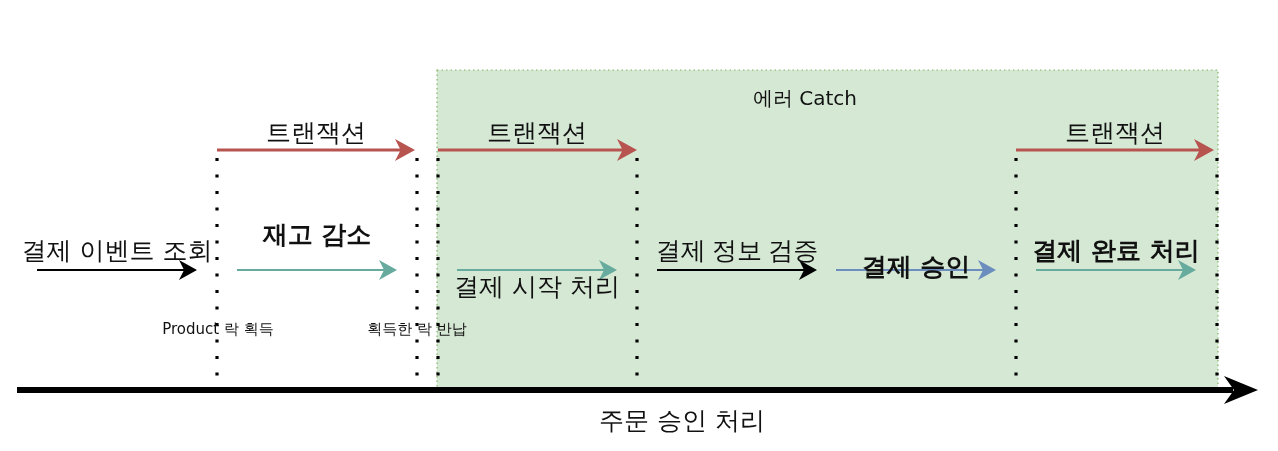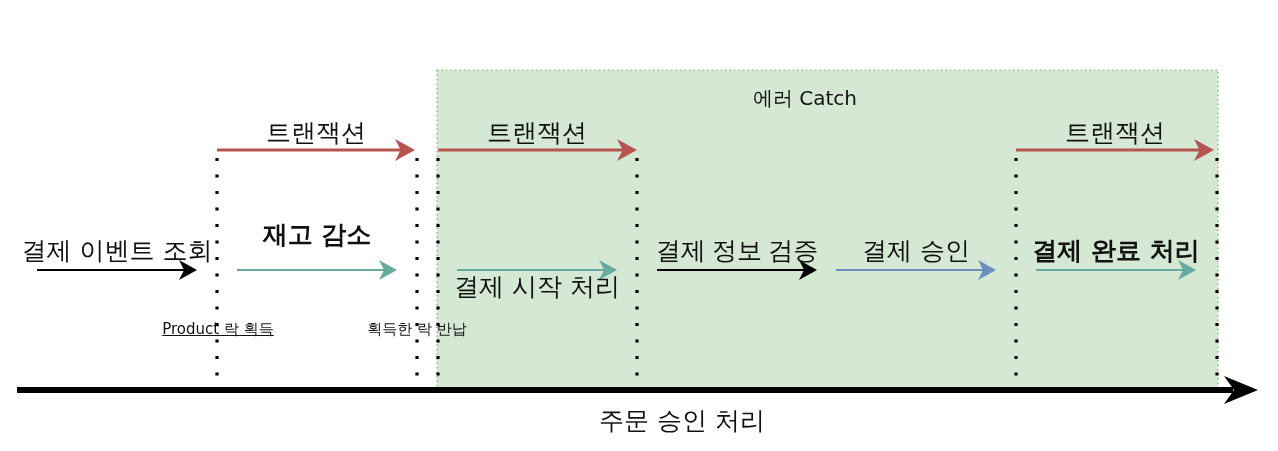--- a/index.html
+++ b/index.html
@@ -47,20 +47,20 @@
   <div class="lbl title" style="left:805px;top:88px;">에러 Catch</div>
 
   <div class="lbl big" style="left:316px;top:120px;">트랜잭션</div>
   <div class="lbl big" style="left:537px;top:120px;">트랜잭션</div>
   <div class="lbl big" style="left:1115px;top:120px;">트랜잭션</div>
 
   <div class="lbl big" style="left:117px;top:238px;">결제 이벤트 조회</div>
   <div class="lbl big" style="left:317px;top:222px;font-weight:bold;">재고 감소</div>
   <div class="lbl big" style="left:537px;top:238px;margin-top:36px;">결제 시작 처리</div>
   <div class="lbl big" style="left:737px;top:238px;font-family:Liberation Serif, serif;">결제 정보 검증</div>
-  <div class="lbl big" style="left:916px;top:238px;">결제 승인</div>
+  <div class="lbl big" style="left:916px;top:254px;font-weight:bold;">결제 승인</div>
   <div class="lbl big" style="left:1116px;top:238px;font-weight:bold;">결제 완료 처리</div>
 
-  <div class="lbl small" style="left:218px;top:322px;text-decoration:underline;">Product 락 획득</div>
+  <div class="lbl small" style="left:218px;top:322px;">Product 락 획득</div>
   <div class="lbl small" style="left:417px;top:322px;">획득한 락 반납</div>
 
   <div class="lbl big" style="left:657px;top:408px;margin-left:25px;">주문 승인 처리</div>
 </div>
 
 </body></html>

